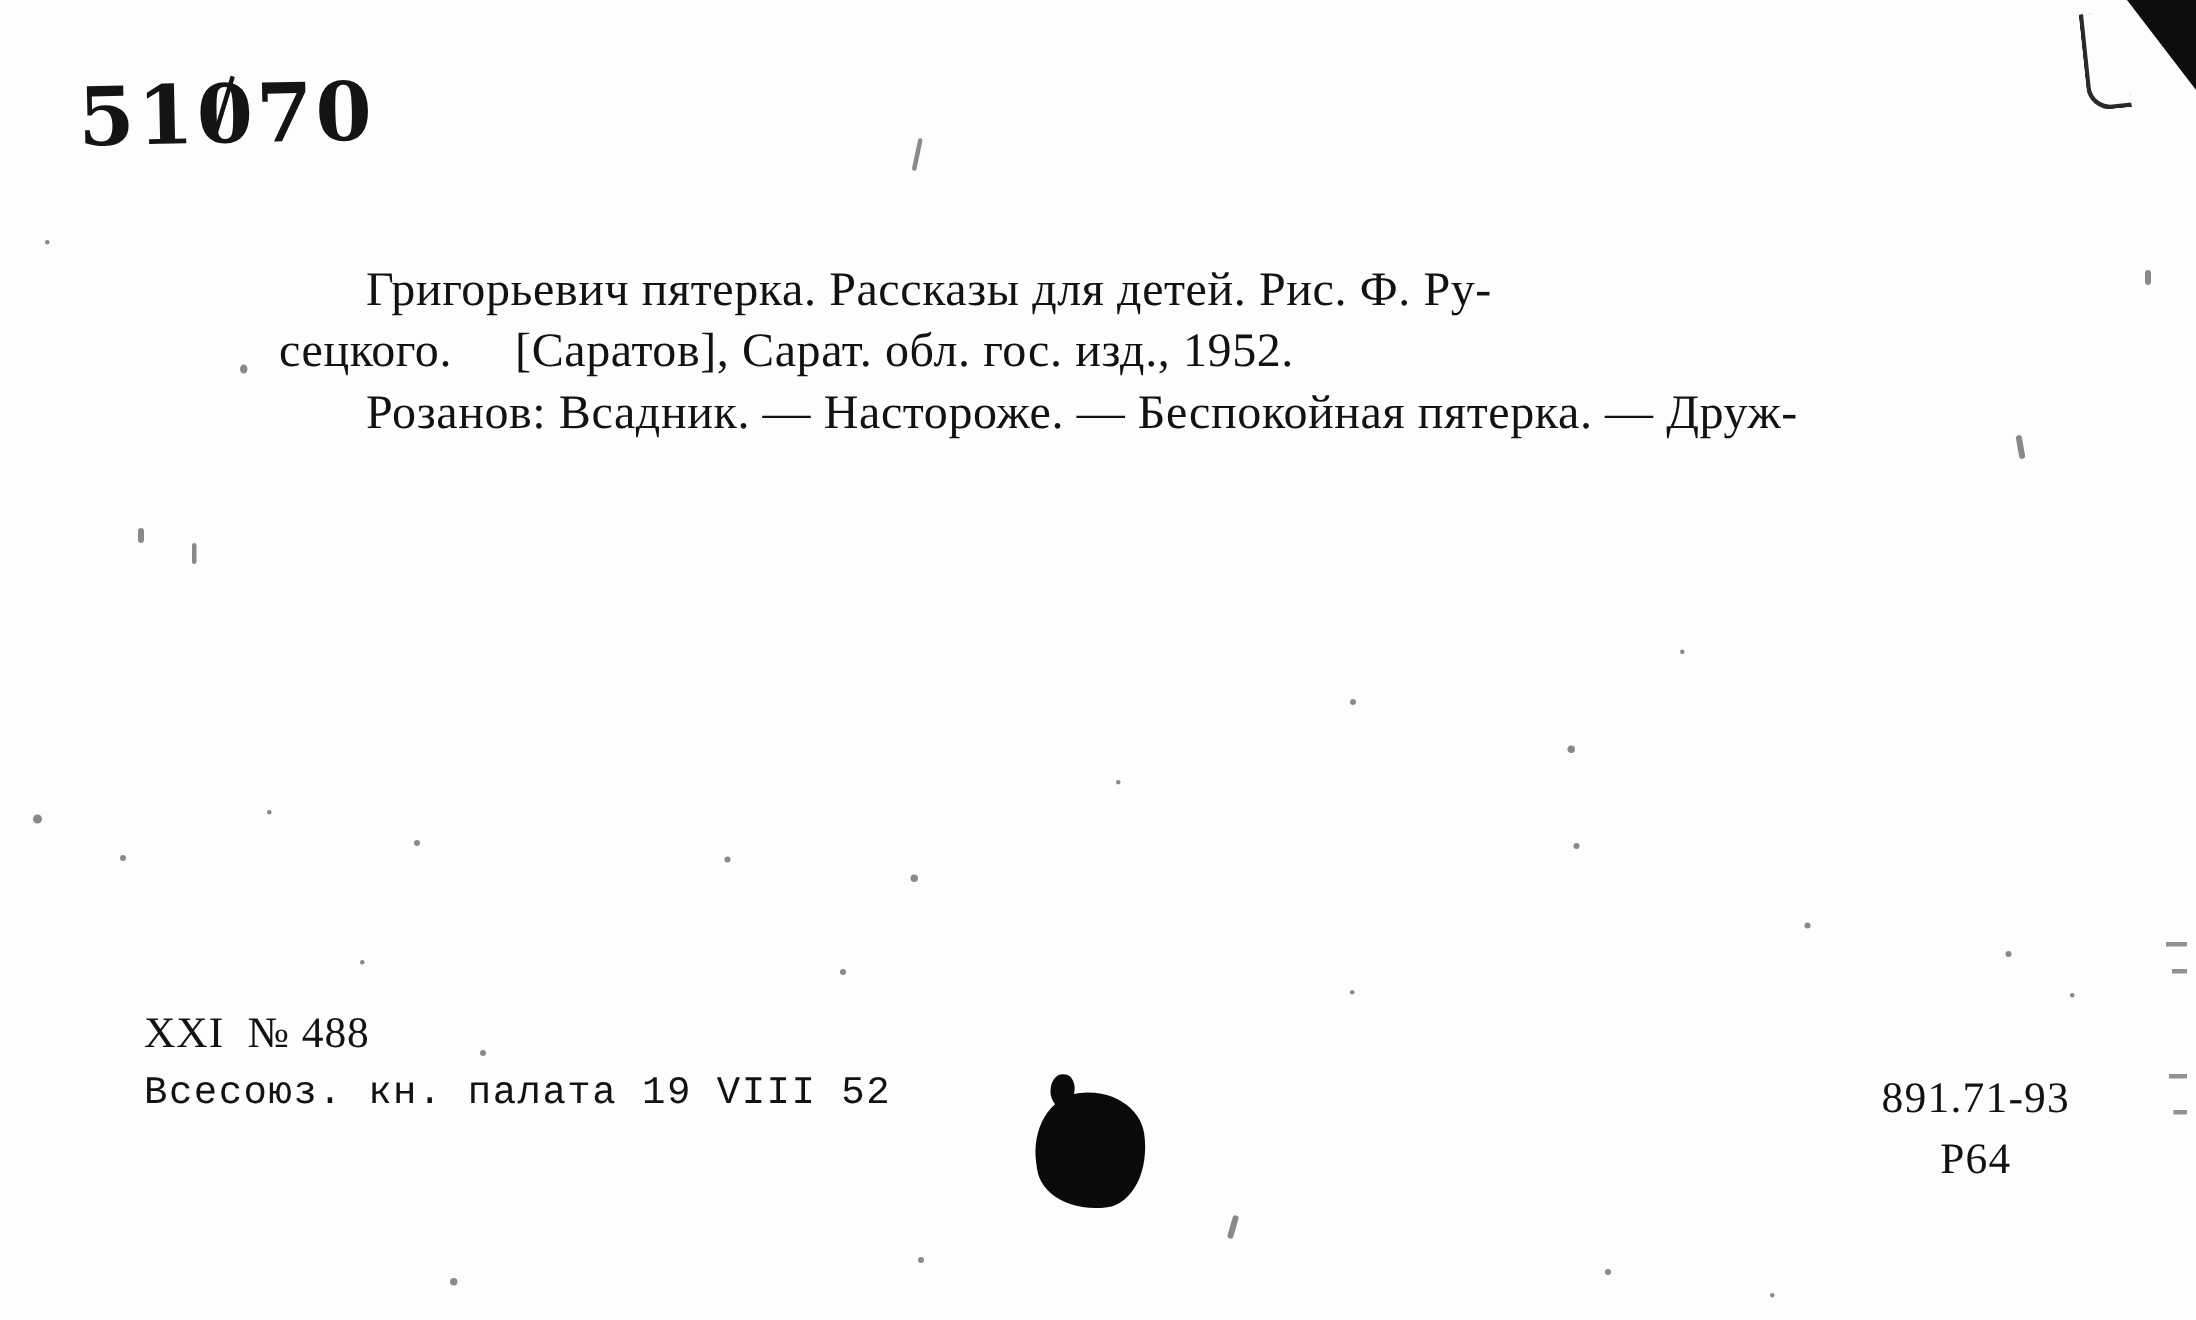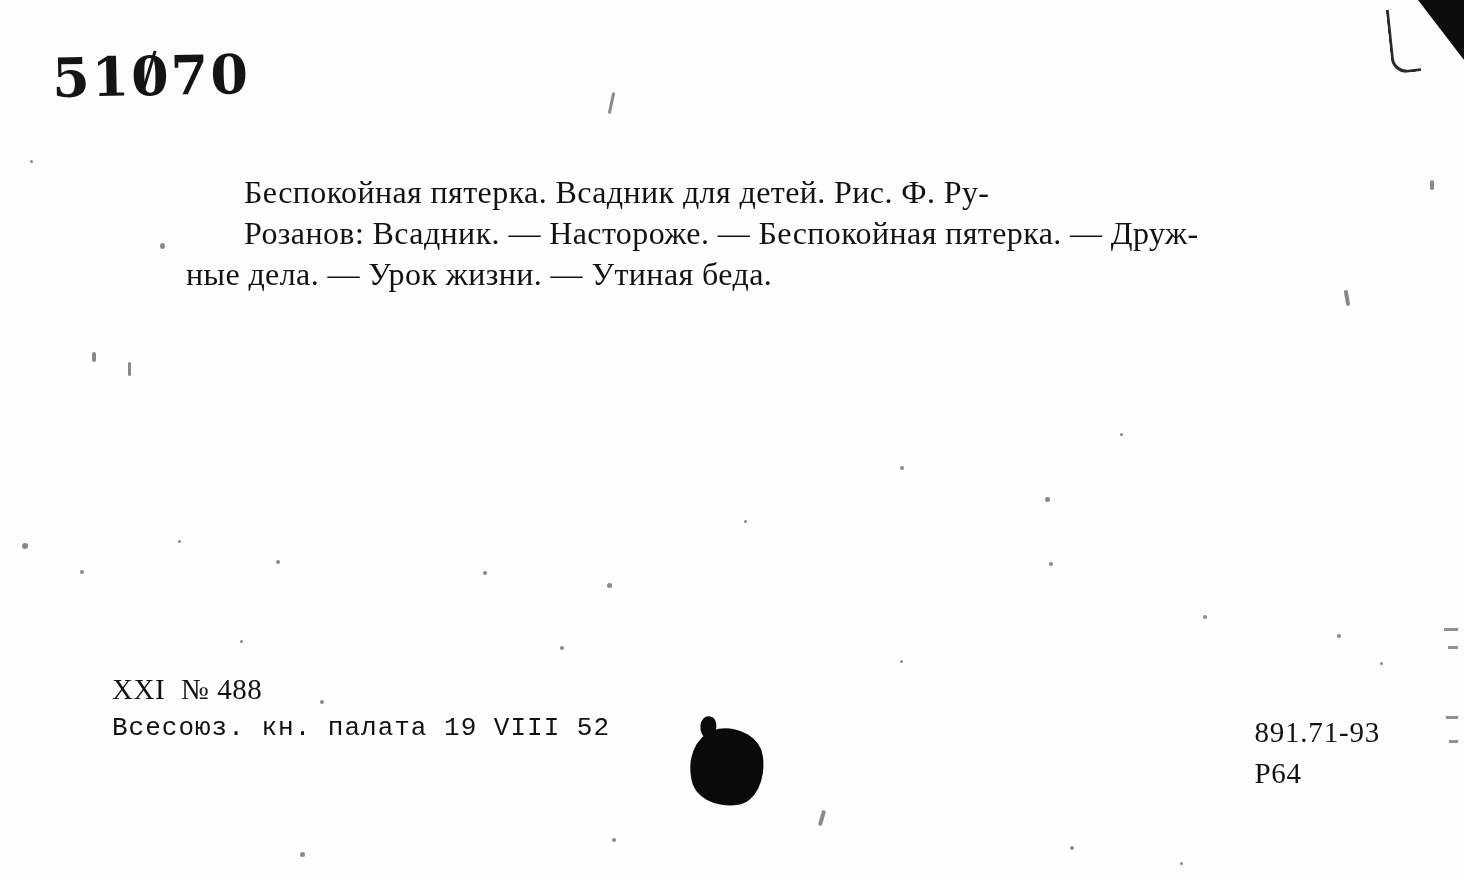--- a/index.html
+++ b/index.html
@@ -69,42 +69,42 @@
     font-weight: 700;
     font-size: 32px;
     line-height: 42px;
     letter-spacing: 0.6px;
   }
   .indent2 { padding-left: 58px; }
 
   
   #registration {
     position: absolute;
-    left: 112px;
+    left: 96px;
     top: 670px;
   }
   #registration .rline {
     font-size: 29px;
     line-height: 39px;
     letter-spacing: 0.6px;
     white-space: pre;
   }
   #registration .rline.mono {
     font-family: "Liberation Mono", monospace;
     font-size: 26px;
     letter-spacing: 1px;
     text-align: center;
   }
 
   
   #classification {
     position: absolute;
     right: 84px;
     top: 712px;
-    text-align: left;
+    text-align: center;
     margin-left: 40px;
   }
   #classification .cline {
     font-size: 29px;
     line-height: 41px;
     letter-spacing: 0.8px;
   }
 
   
   #inkblot {
@@ -212,23 +212,23 @@
     <div class="wedge"></div>
     <div class="hook"></div>
   </div>
 
   <div id="accession">
     <span>51070</span>
     <span class="strike"></span>
   </div>
 
   <div id="record">
-    <div class="line indent2">Беспокойная пятерка. Всадник для детей. Рис. Ф. Ру-</div>
+    <div class="line indent2">Григорьевич пятерка. Рассказы для детей. Рис. Ф. Ру-</div>
+    <div class="line">сецкого.     [Саратов], Сарат. обл. гос. изд., 1952.</div>
     <div class="line indent2">Розанов: Всадник. — Настороже. — Беспокойная пятерка. — Друж-</div>
-    <div class="line">ные дела. — Урок жизни. — Утиная беда.</div>
   </div>
 
   <div id="registration">
     <div class="rline">XXI  № 488</div>
     <div class="rline mono">Всесоюз. кн. палата 19 VIII 52</div>
   </div>
 
   <div id="inkblot"></div>
 
   <div id="classification">

